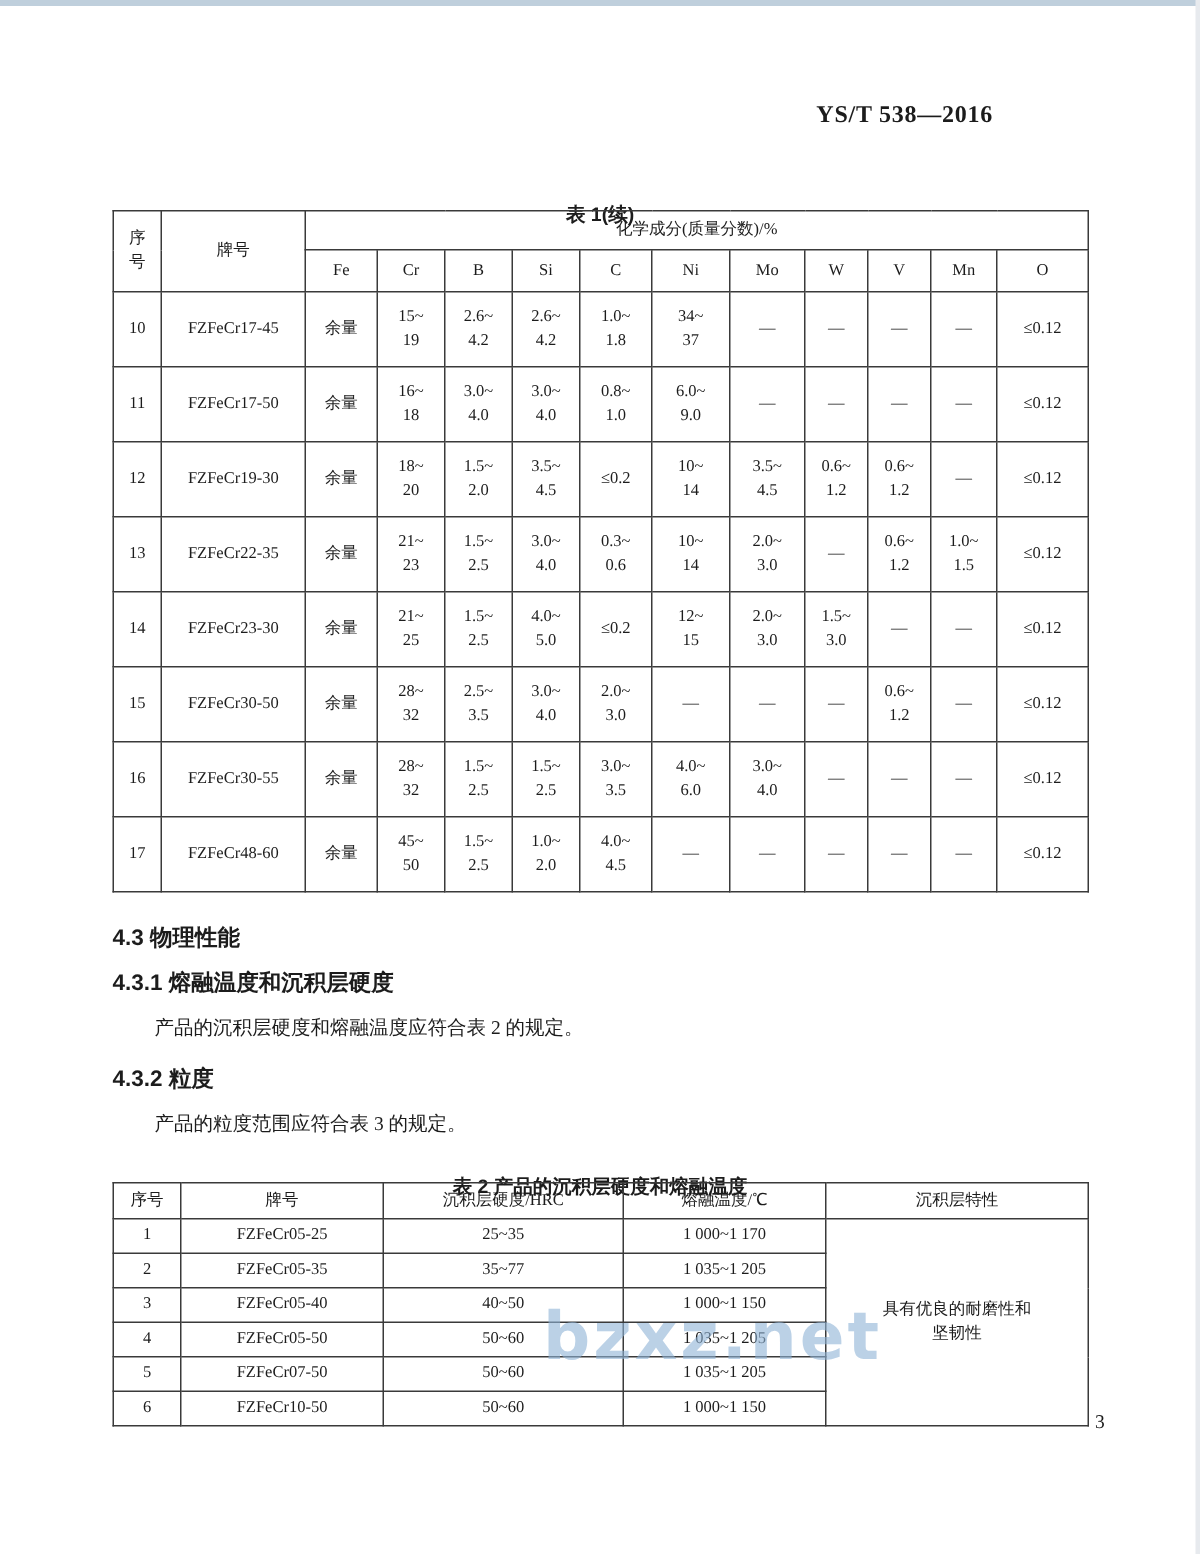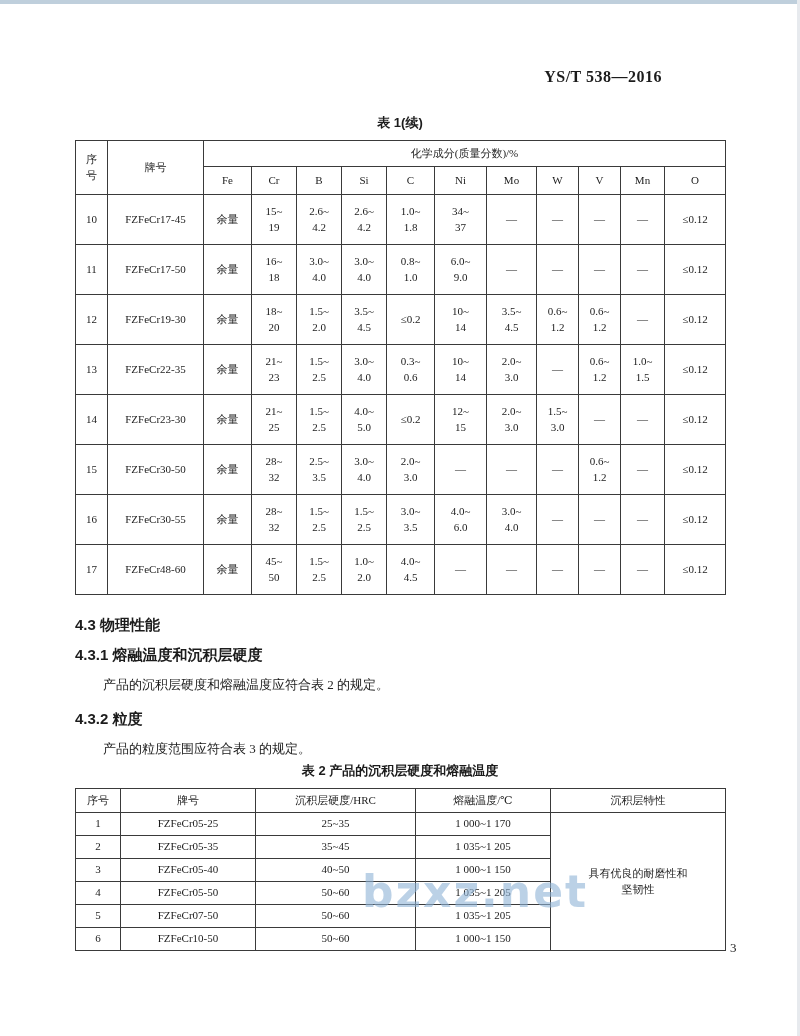--- a/index.html
+++ b/index.html
@@ -16,39 +16,40 @@
 
   .std-number {
     position:absolute; top:68px; right:138px;
     font-size:16px; font-weight:bold; letter-spacing:0.5px;
   }
 
   .t1-title, .t2-title {
     position:absolute; left:75px; width:650px;
     text-align:center; font-weight:bold; font-size:13px;
     font-family:"Liberation Sans","DejaVu Sans",sans-serif;
+    margin-top:20px;
   }
   .t1-title { top:114px; }
   .t2-title { top:762px; }
 
   .tbl { position:absolute; left:75px; border-collapse:collapse; table-layout:fixed; width:650px; }
   .tbl td, .tbl th {
     border:1px solid #3a3a3a;
     font-size:11px; font-weight:normal;
     text-align:center; vertical-align:middle;
     white-space:pre-line; line-height:1.45;
     padding:2px 1px;
     overflow:hidden;
   }
   #table1 { top:140px; }
   #table1 thead tr:first-child th { height:26px; }
   #table1 thead tr:last-child th { height:28px; }
   #table1 tbody tr { height:50px; }
 
-  #table2 { top:788px; }
+  #table2 { top:788px;font-family:Liberation Serif, serif; }
   #table2 thead tr { height:24px; }
   #table2 tbody tr { height:23px; }
 
   .heading {
     position:absolute; left:75px;
     font-family:"Liberation Sans","DejaVu Sans",sans-serif;
     font-weight:bold; font-size:15px;
   }
   .para {
     position:absolute; left:103px;
@@ -319,21 +320,21 @@
         <td>1</td>
         <td>FZFeCr05-25</td>
         <td>25~35</td>
         <td>1 000~1 170</td>
         <td rowspan="6">具有优良的耐磨性和
 坚韧性</td>
       </tr>
       <tr>
         <td>2</td>
         <td>FZFeCr05-35</td>
-        <td>35~45</td>
+        <td>35~77</td>
         <td>1 035~1 205</td>
       </tr>
       <tr>
         <td>3</td>
         <td>FZFeCr05-40</td>
         <td>40~50</td>
         <td>1 000~1 150</td>
       </tr>
       <tr>
         <td>4</td>

